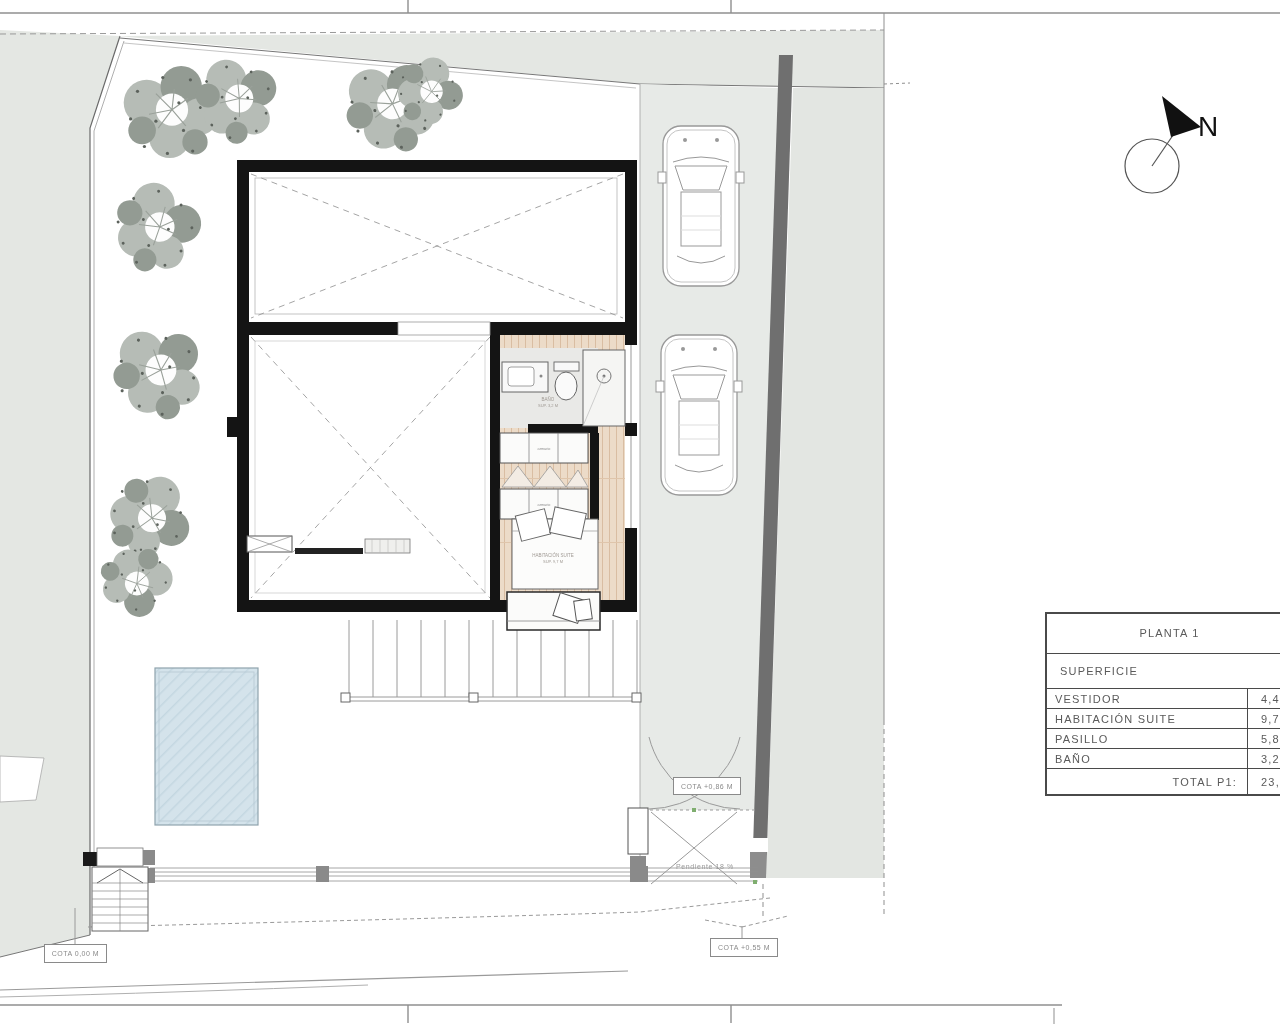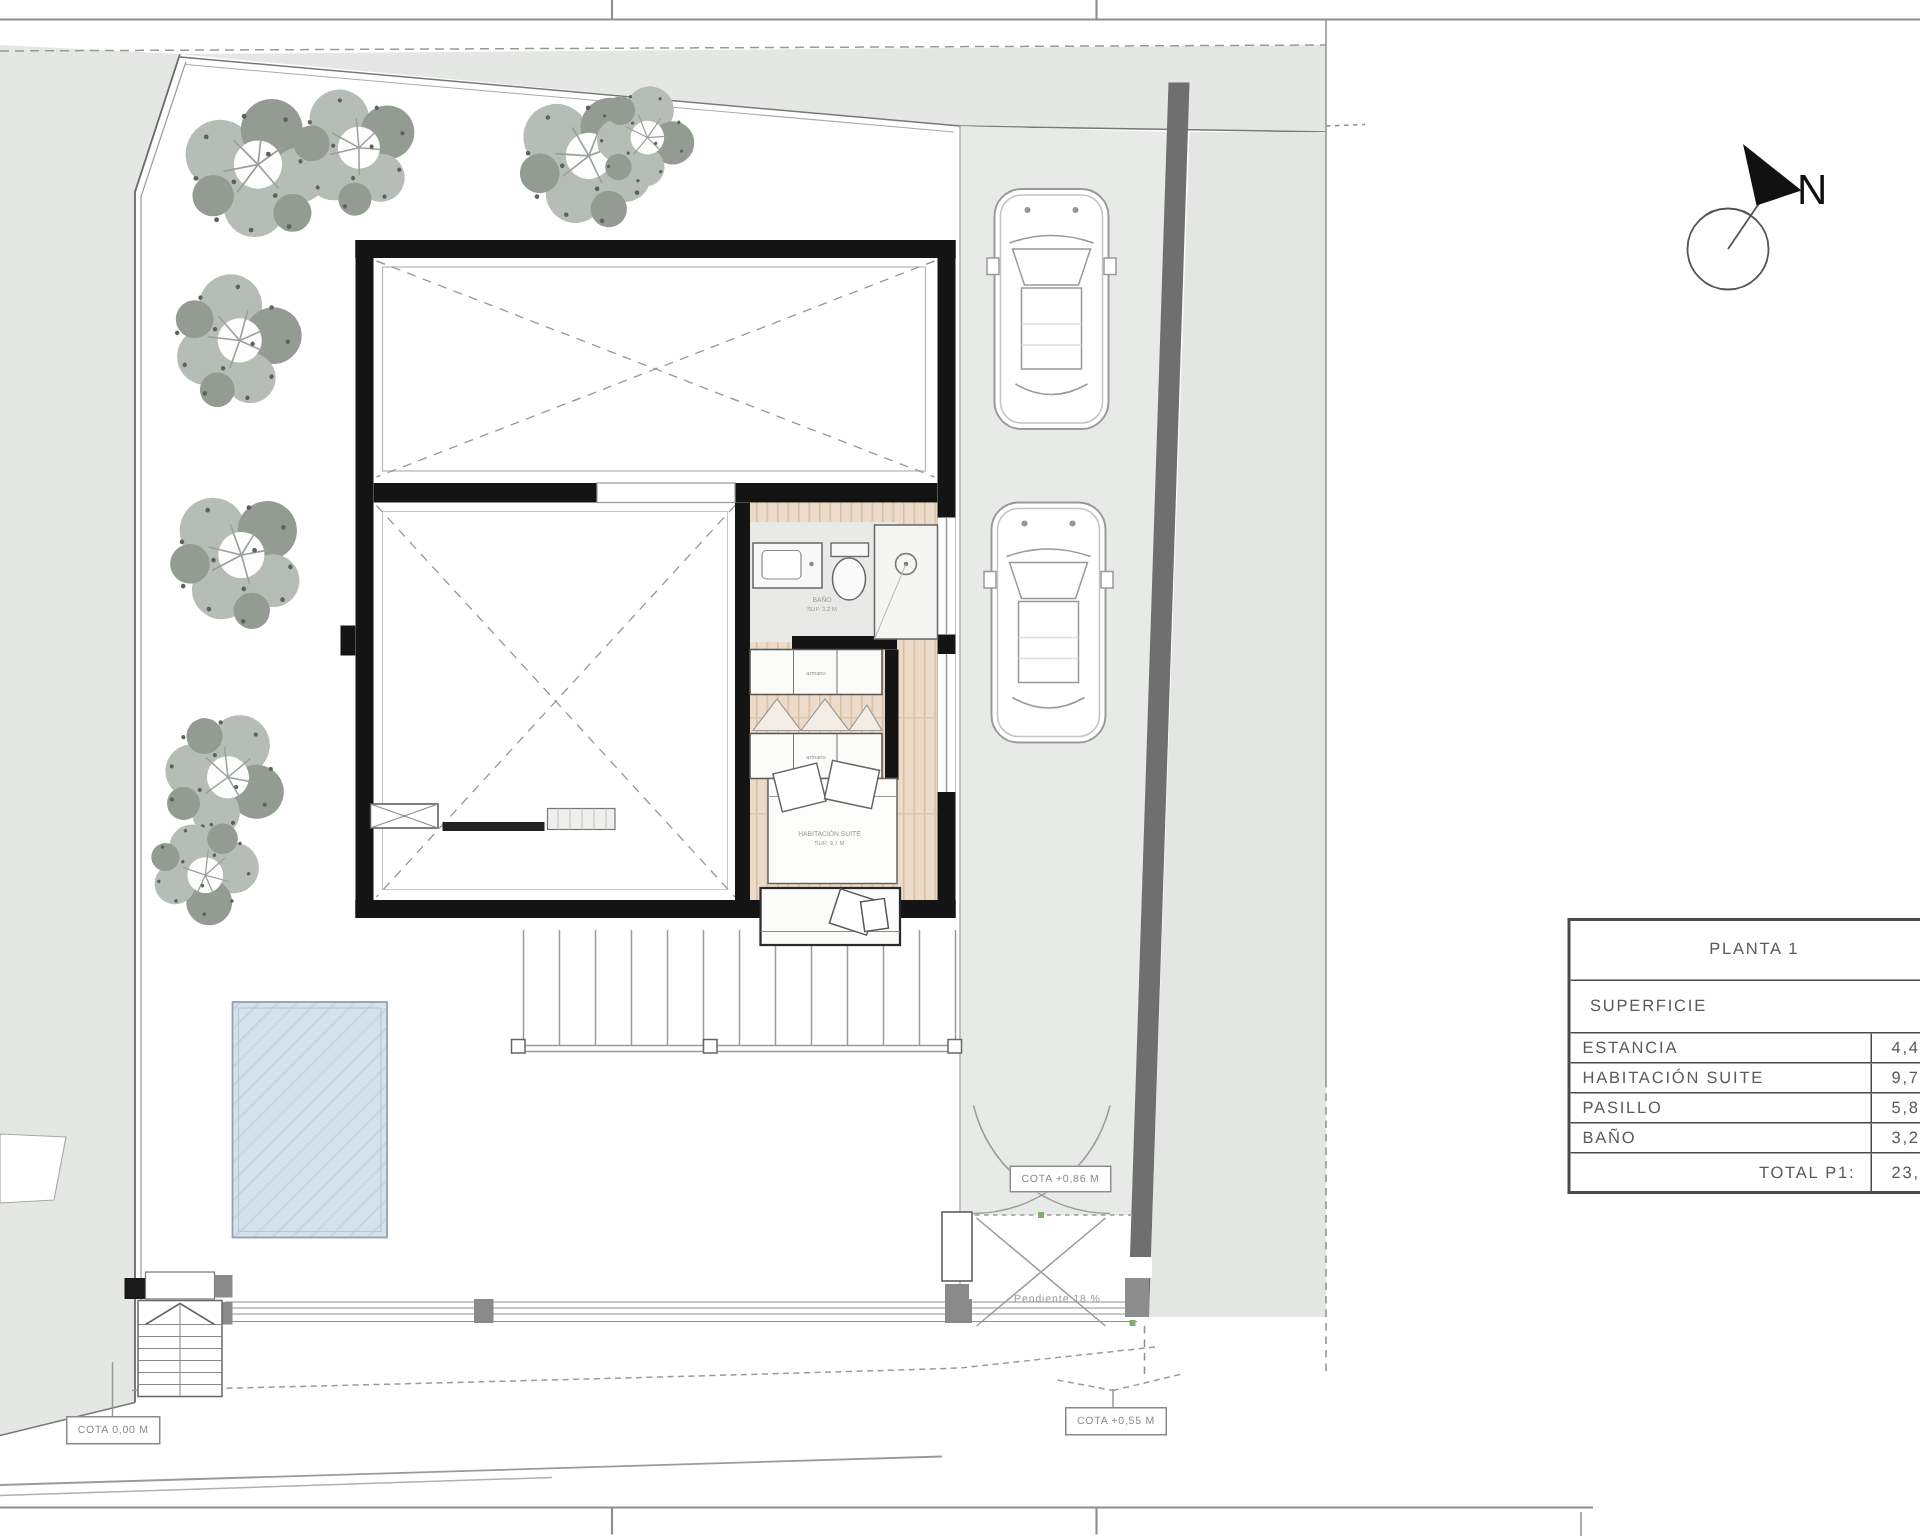--- a/index.html
+++ b/index.html
@@ -306,21 +306,21 @@
 <div class="tiny-note" style="left:676px;top:863px;">Pendiente 18 %</div>
 
 <div class="areas-table">
   <div class="tbl-title">
     <span>PLANTA 1</span>
   </div>
   <div class="tbl-head">
     <div class="c-val">SUPERFICIE</div>
   </div>
   <div class="tbl-row">
-    <div class="c-name">ESTANCIA</div>
+    <div class="c-name">VESTIDOR</div>
     <div class="c-val">4,4</div>
   </div>
   <div class="tbl-row">
     <div class="c-name">HABITACIÓN SUITE</div>
     <div class="c-val">9,7</div>
   </div>
   <div class="tbl-row">
     <div class="c-name">PASILLO</div>
     <div class="c-val">5,8</div>
   </div>

